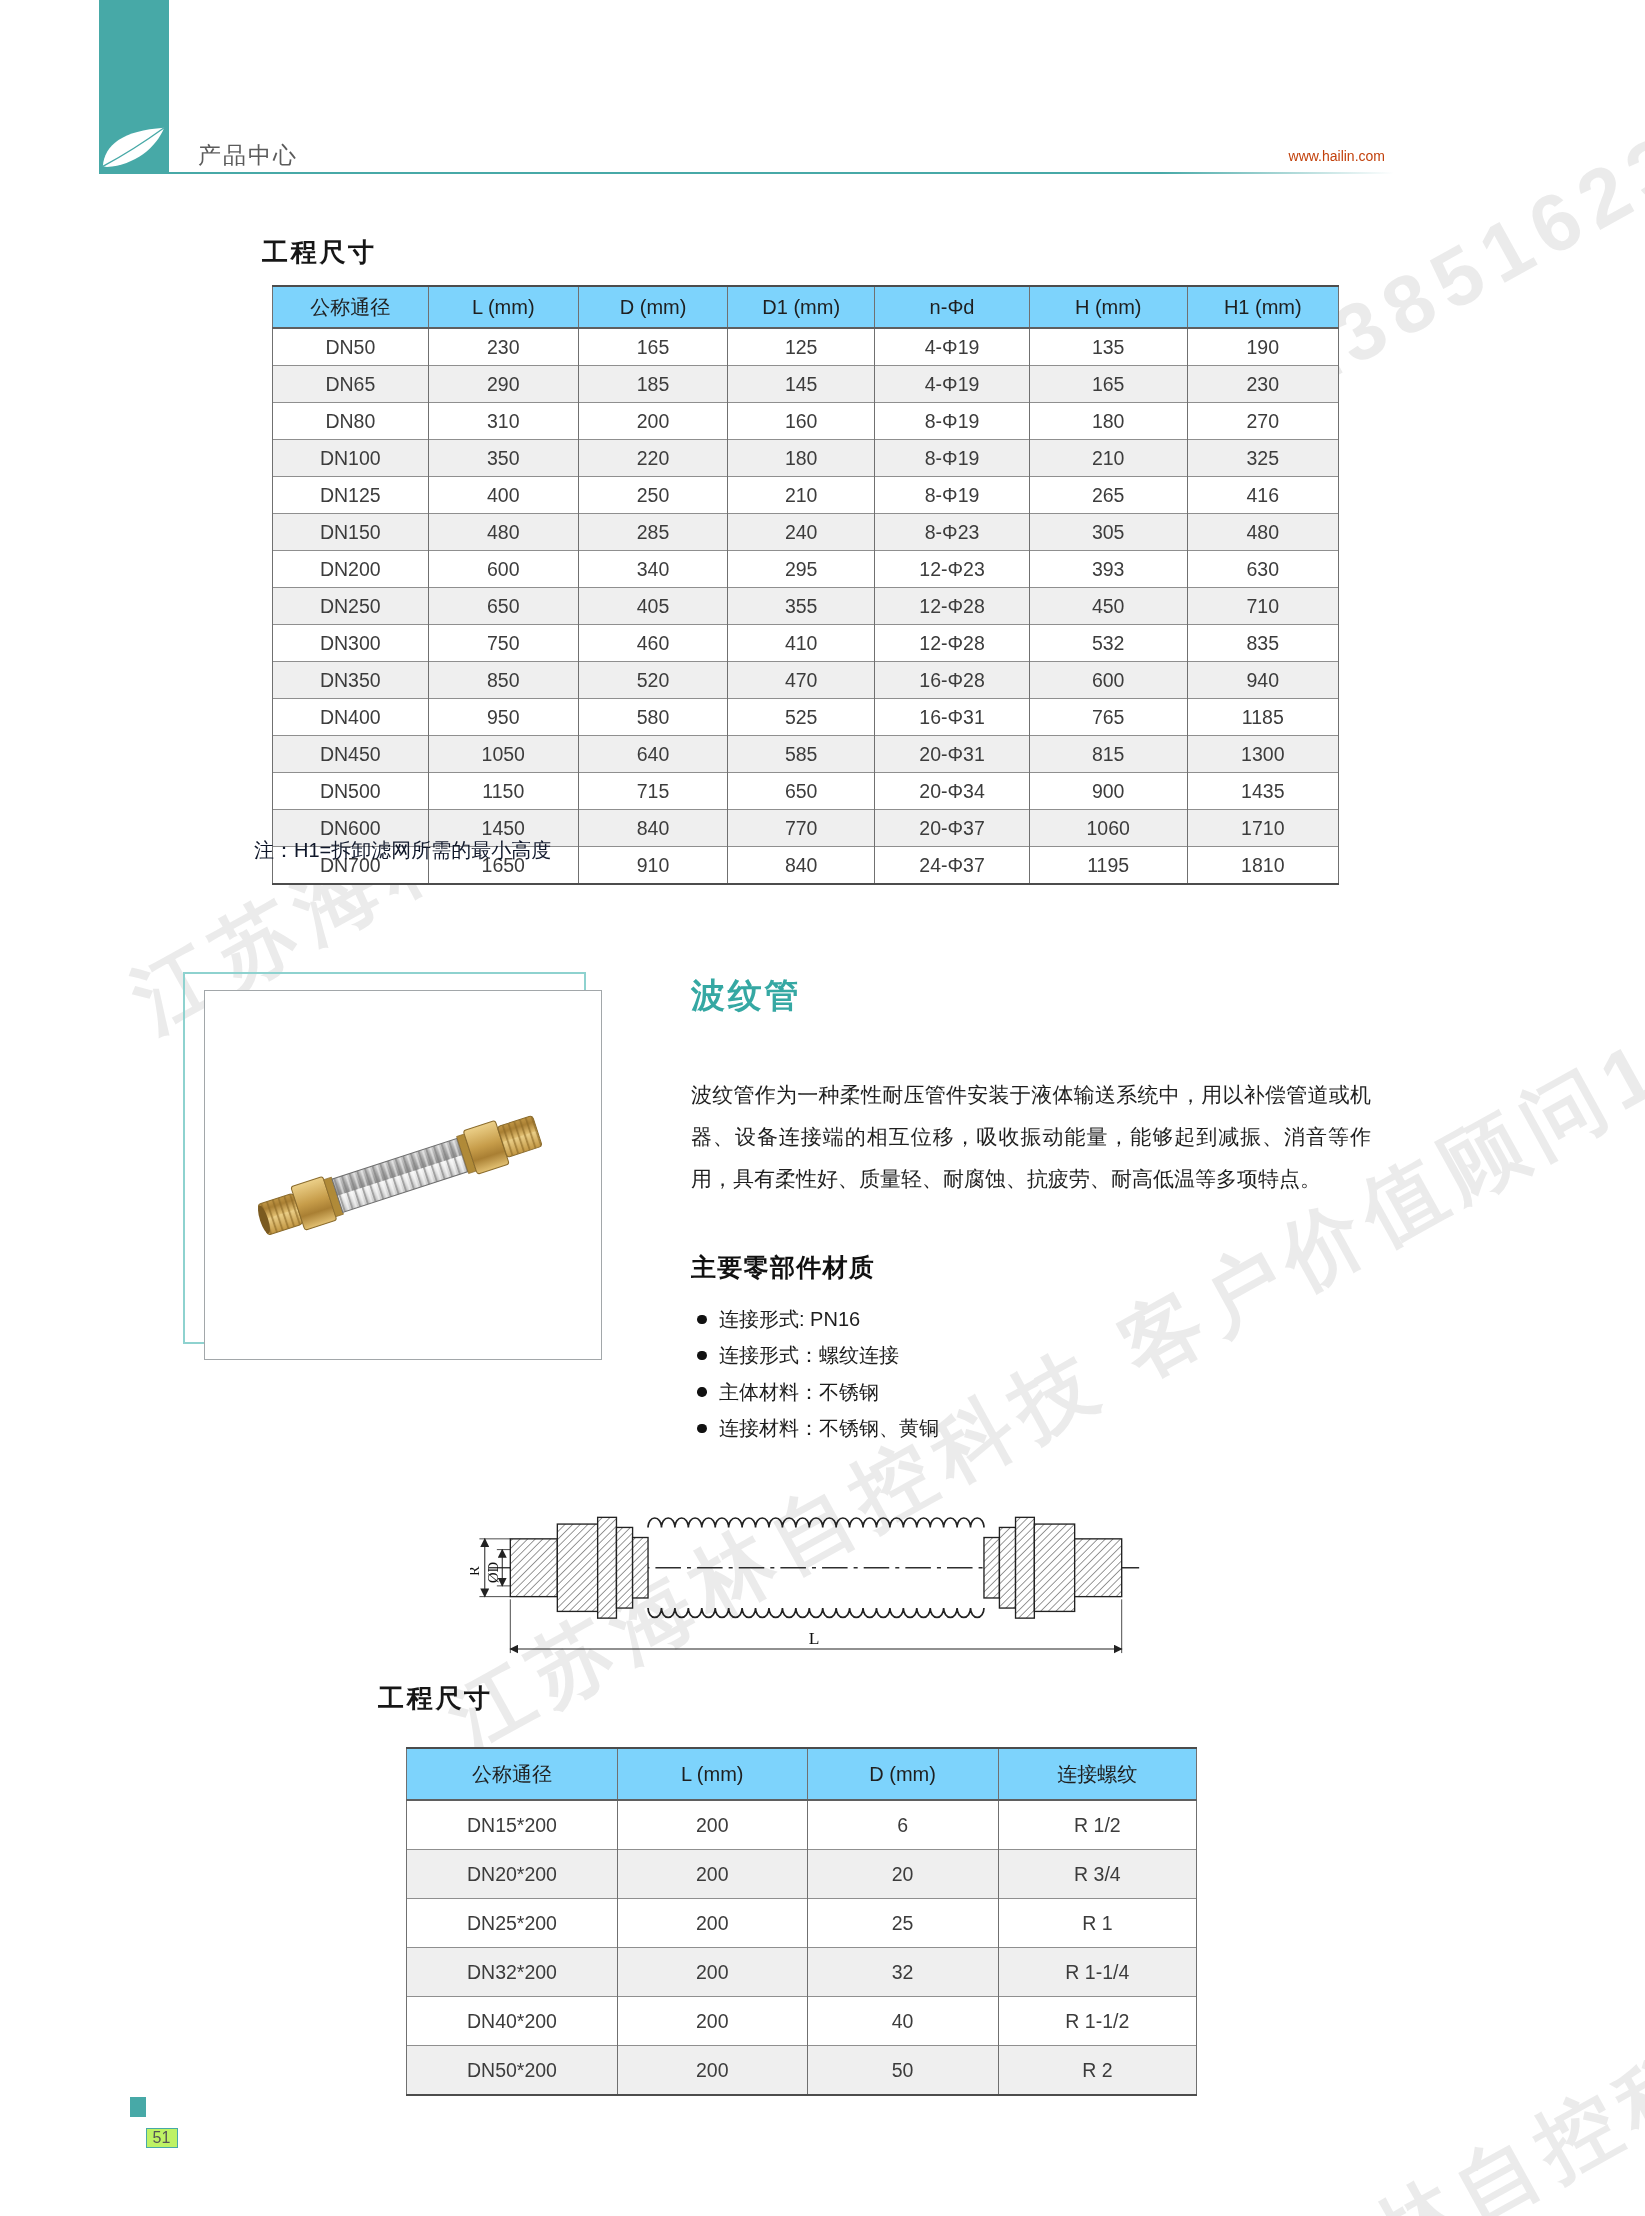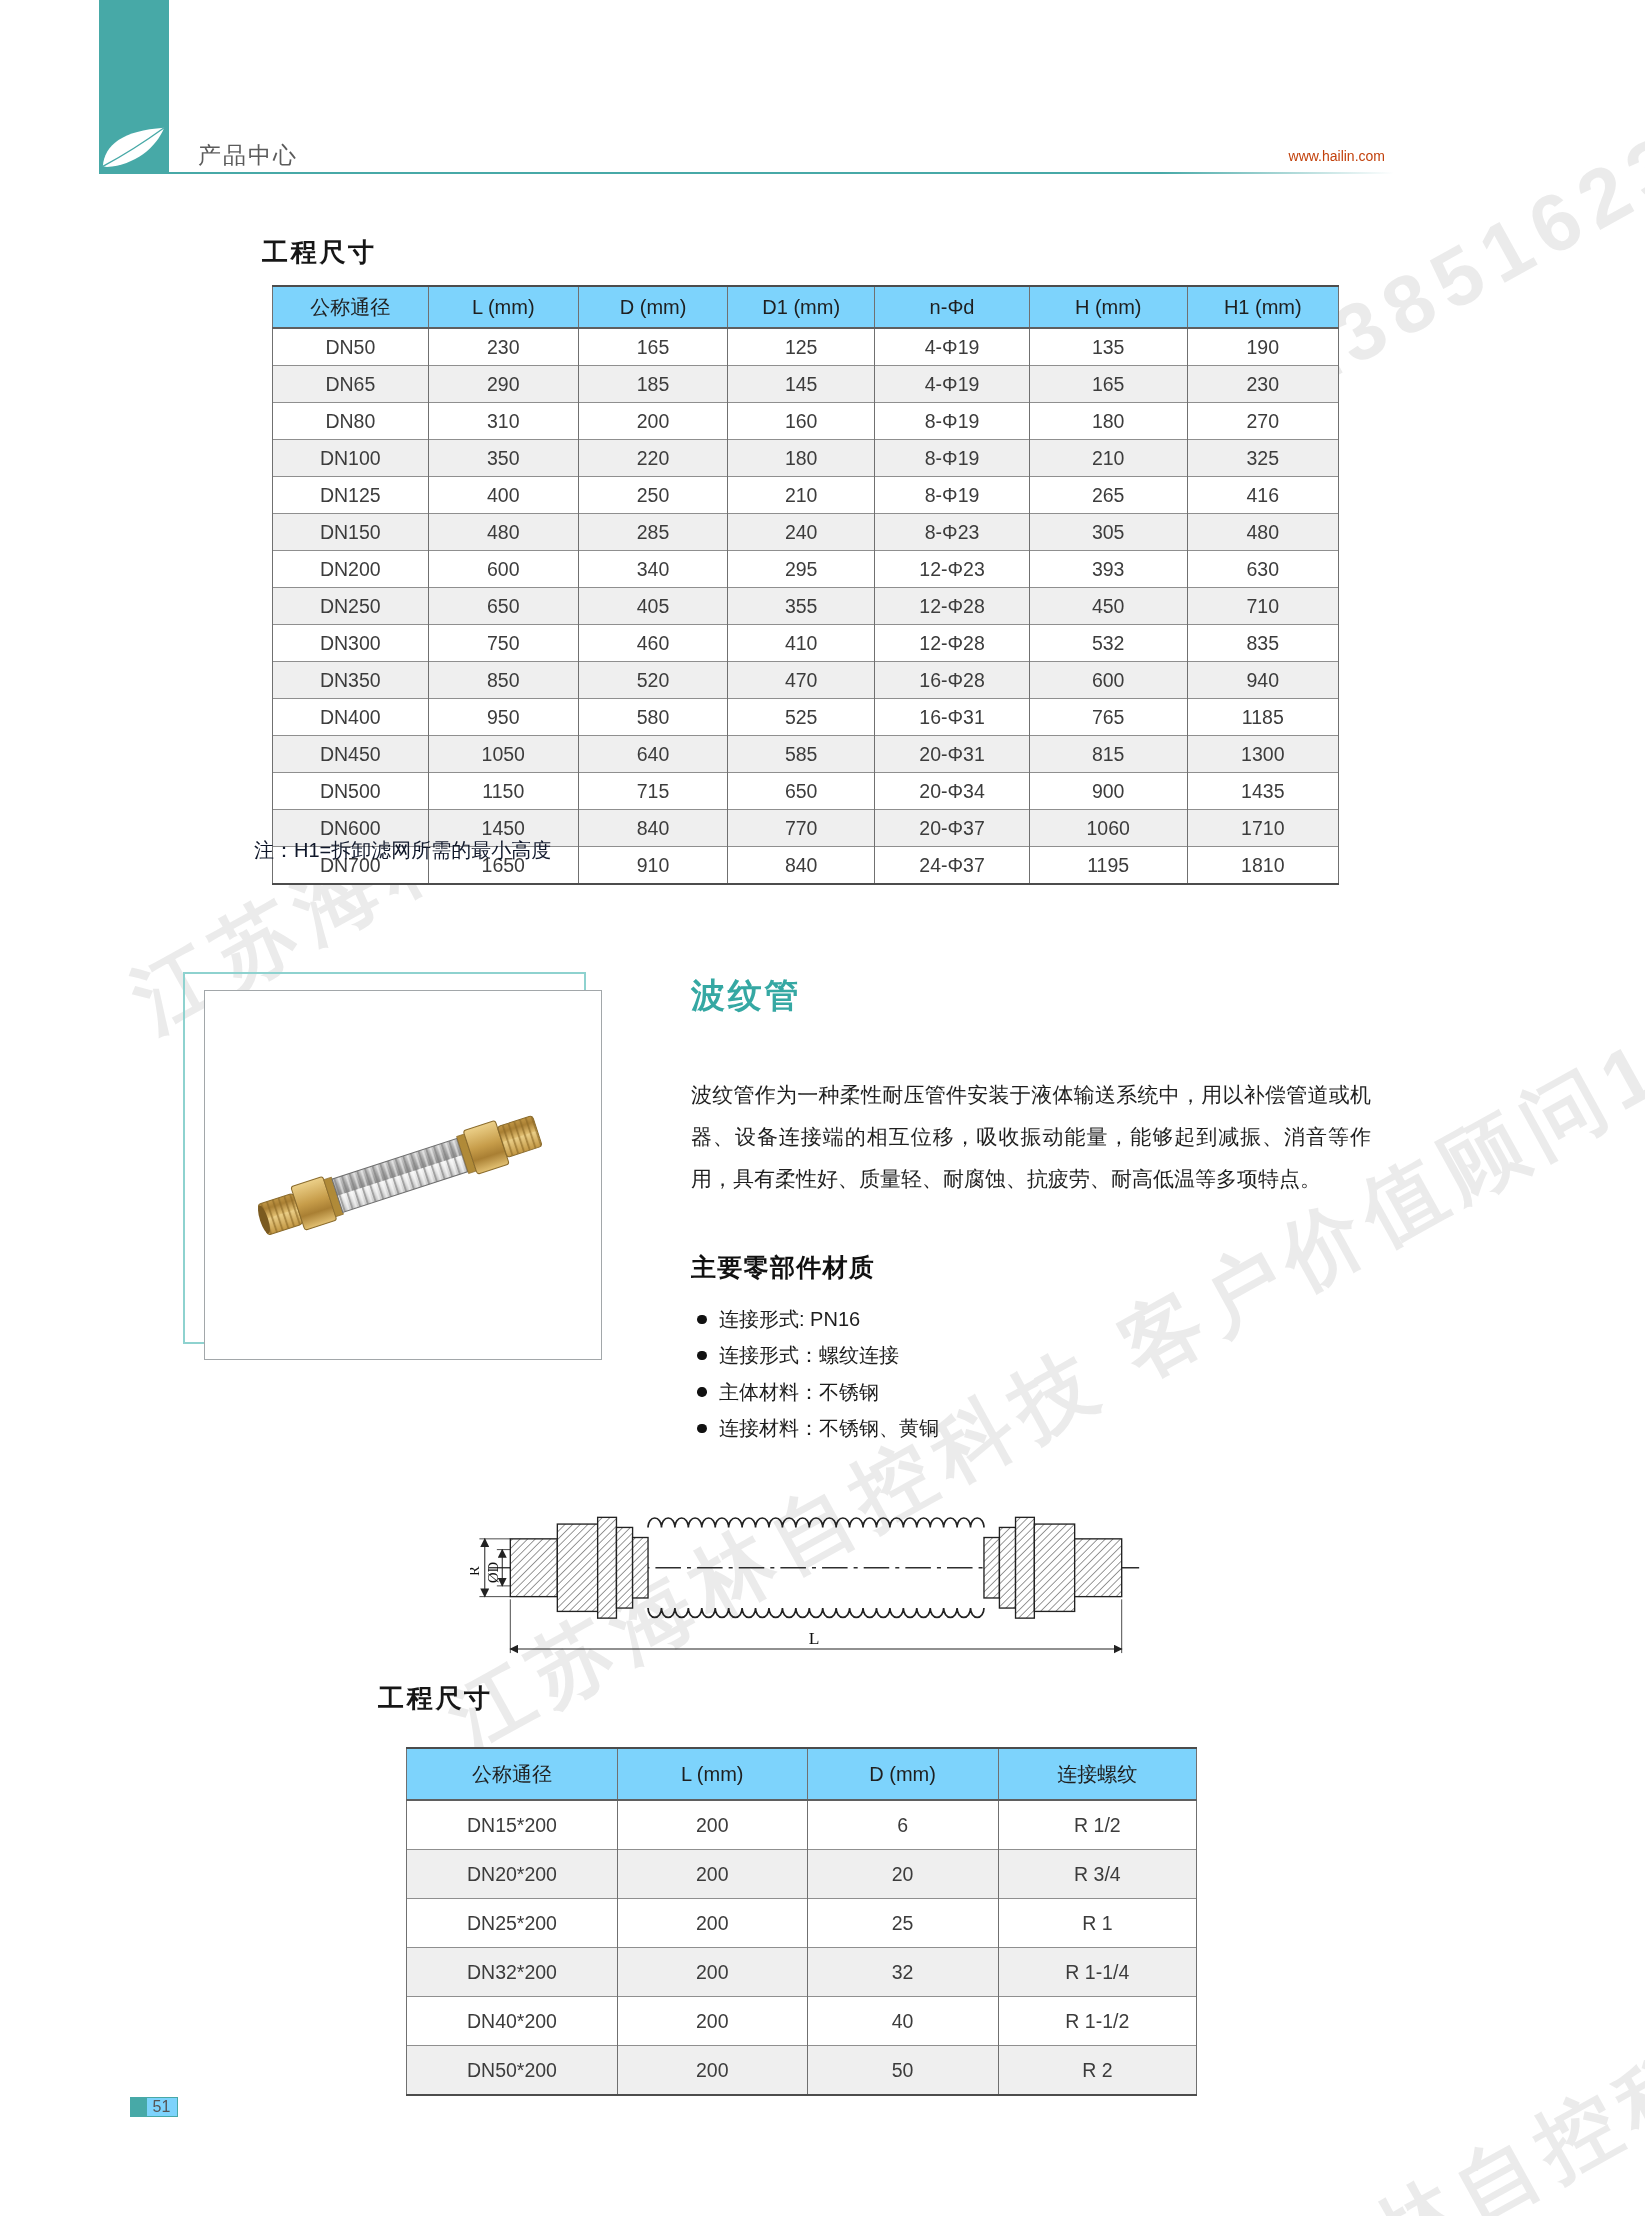--- a/index.html
+++ b/index.html
@@ -60,22 +60,22 @@
   .product-desc{position:absolute;left:691px;top:1074px;width:680px;font-size:21px;line-height:42px;color:#1f1f1f;text-align:justify;}
   .materials-title{position:absolute;left:691px;top:1251px;font-size:25px;font-weight:bold;color:#111;letter-spacing:1.3px;}
   .bullets{position:absolute;left:696px;top:1306px;margin:0;padding:0;list-style:none;}
   .bullets li{position:relative;font-size:20px;color:#1e1e1e;line-height:27px;margin-bottom:9.4px;padding-left:23px;}
   .bullets li::before{content:"";position:absolute;left:1.3px;top:8.7px;width:9.4px;height:9.4px;border-radius:50%;background:#111;}
   
   .drawing-wrap{position:absolute;left:470px;top:1497px;width:692px;height:165px;}
   
   .footer-badge{position:absolute;left:130px;top:2097px;height:20px;display:flex;}
   .footer-badge .sq{width:15.5px;height:20px;background:#47a9a7;}
-  .footer-badge .num{box-sizing:border-box;height:20px;min-width:32px;border:1.3px solid #47a9a7;background:#7dd3fc;
-    font-size:16px;color:#555;display:flex;align-items:center;justify-content:center;padding:0 4px;}
+  .footer-badge .num{box-sizing:border-box;height:20px;min-width:32px;border:1.3px solid #47a9a7;background:#bef264;
+    font-size:16px;color:#555;display:flex;align-items:center;justify-content:center;padding:0 4px;margin-top:31px;}
 </style>
 </head>
 <body>
 
 <div class="page">
 
   <div class="wm" style="left:114px;top:961px;">江苏海林自控科技 客户价值顾问13851623601</div>
   <div class="wm" style="left:430px;top:1680px;">江苏海林自控科技 客户价值顾问13851623601</div>
   <div class="wm" style="left:1115px;top:2331px;">江苏海林自控科技 客户价值顾问13851623601</div>
 

